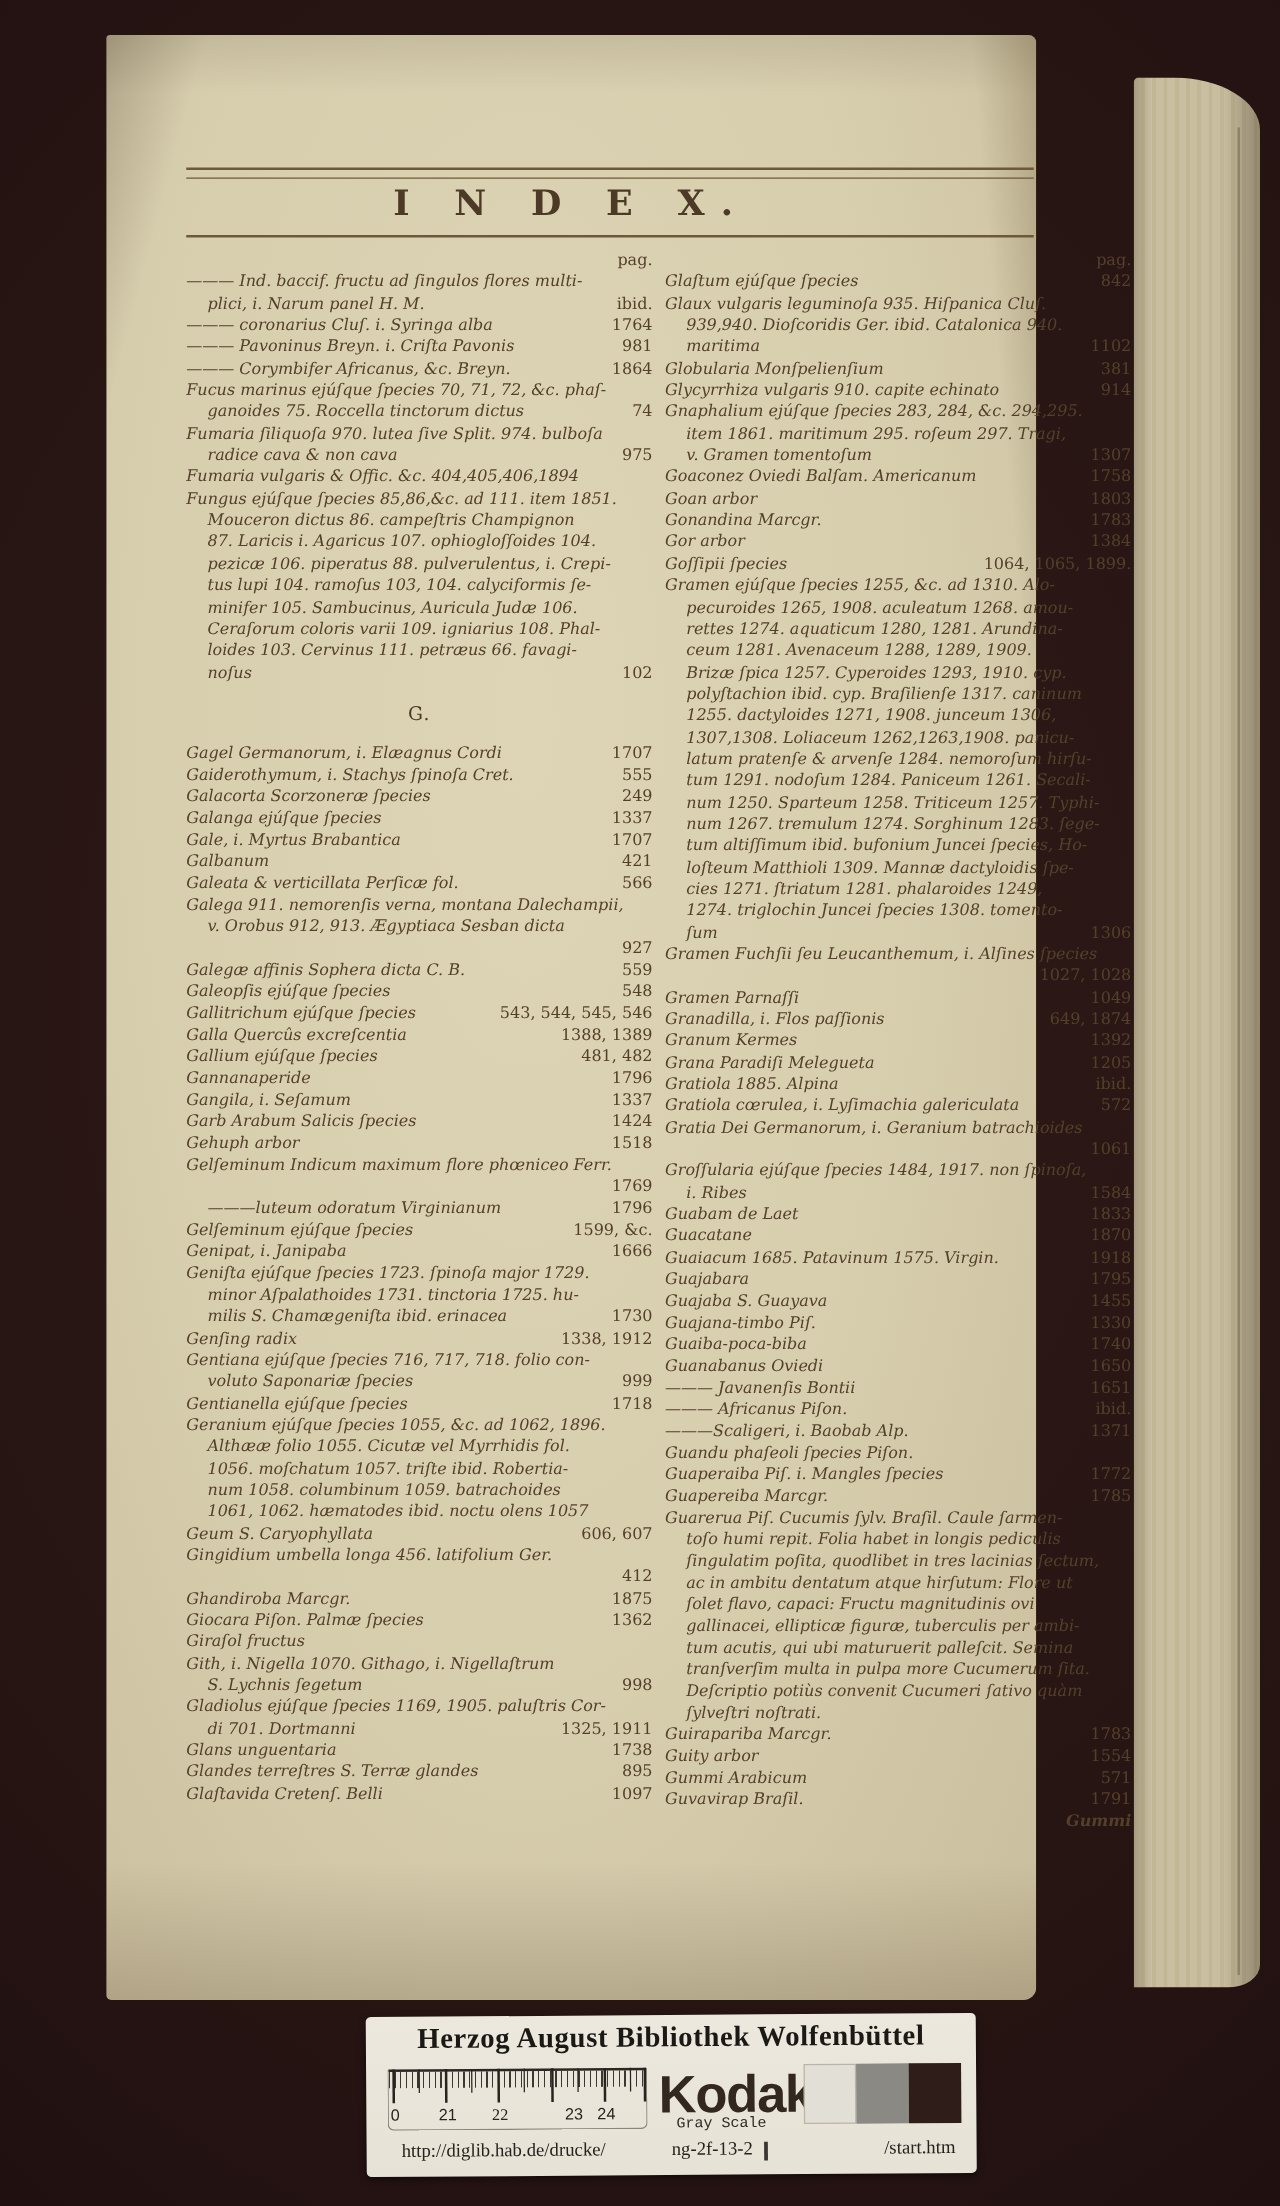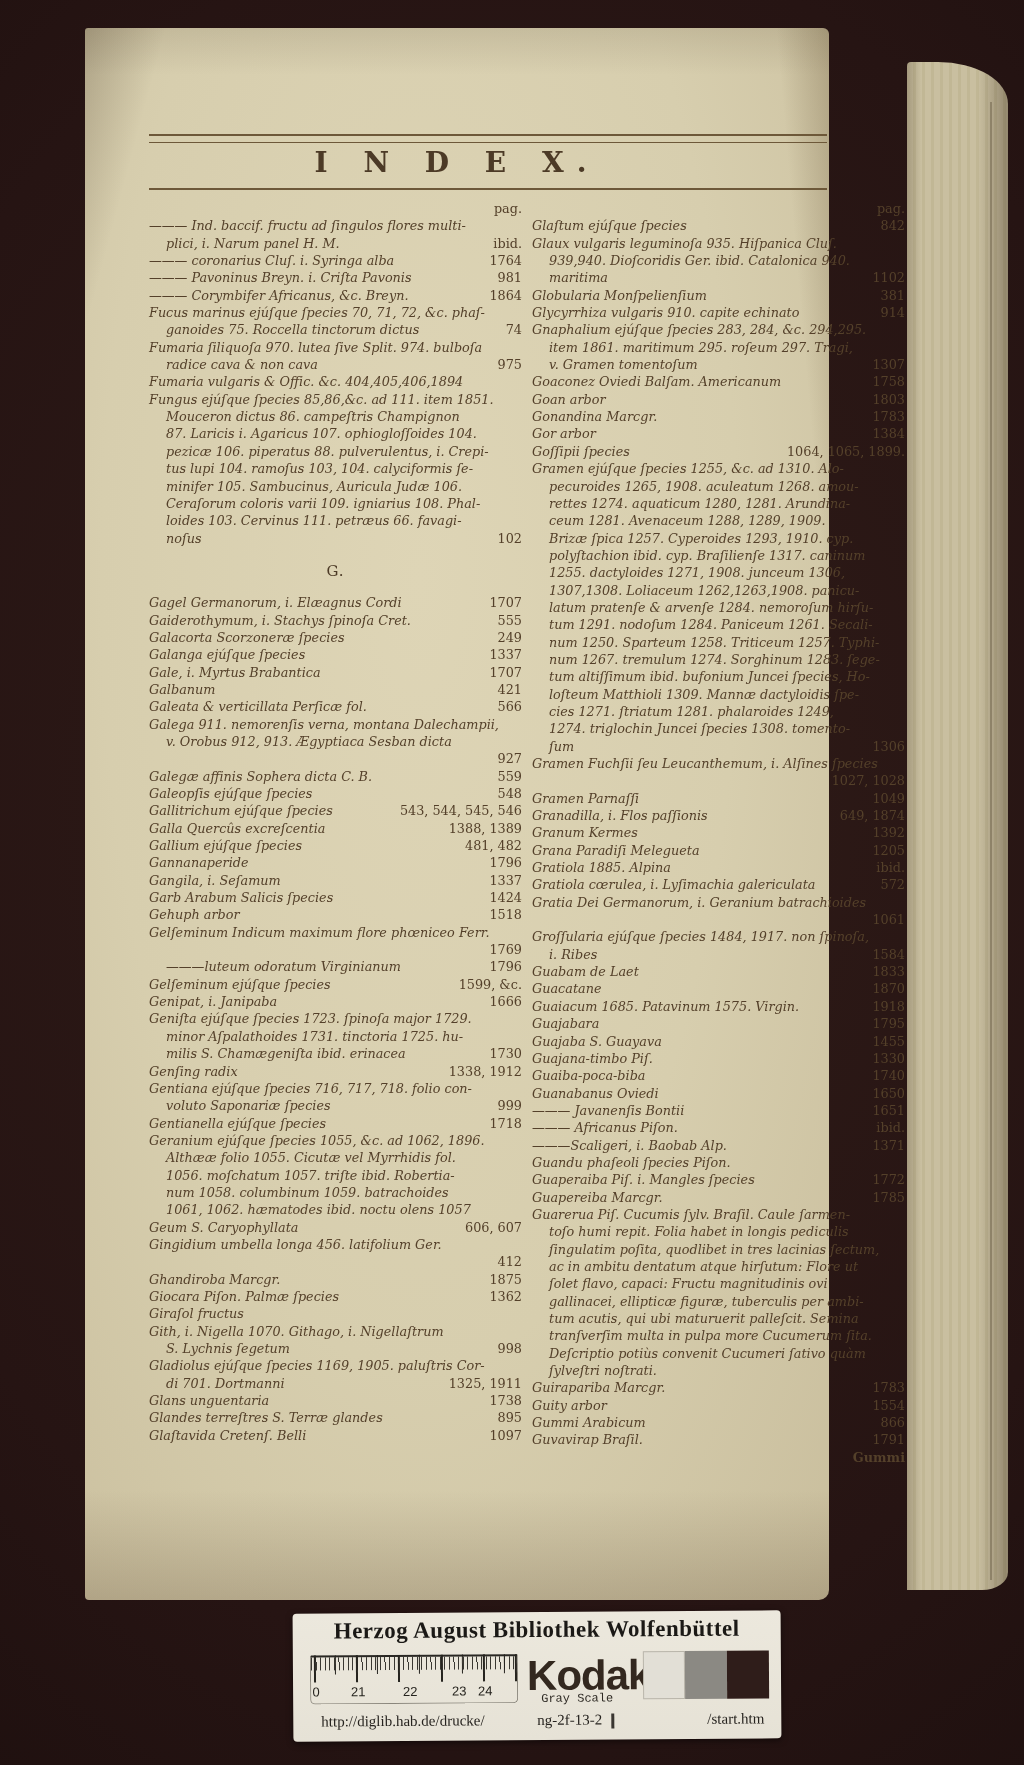--- a/index.html
+++ b/index.html
@@ -41,21 +41,21 @@
   .columns{
     position:absolute;left:64px;top:172px;right:2px;display:flex;gap:10px;
     color:#54402a;
   }
   .col{width:373px;flex:0 0 373px;}
   .row{display:flex;align-items:baseline;height:17.35px;line-height:17.35px;
     font-size:12.8px;font-style:italic;white-space:nowrap;}
   .row .t{white-space:pre;}
   .row .n{margin-left:auto;padding-left:5px;font-style:normal;}
   .row.ind{padding-left:17px;gap:12px;}
-  .row.cw .n{font-weight:bold;}
+  .row.cw .n{font-style:italic;font-weight:bold;}
   .g-header{
     text-align:center;font-size:15px;font-style:normal;height:17.35px;line-height:17.35px;
     margin:16px 0 14px 0;letter-spacing:1px;color:#4c3a26;
   }
   
   .label{
     position:absolute;left:293px;top:1612px;width:488px;height:128px;
     background:linear-gradient(180deg,#ece8dd 0%,#e6e2d6 100%);
     border-radius:4px;transform:rotate(-0.4deg);
     box-shadow:0 2px 6px rgba(0,0,0,0.5);
@@ -652,21 +652,21 @@
         <div class="row">
           <span class="t">Guirapariba Marcgr.</span>
           <span class="n">1783</span>
         </div>
         <div class="row">
           <span class="t">Guity arbor</span>
           <span class="n">1554</span>
         </div>
         <div class="row">
           <span class="t">Gummi Arabicum</span>
-          <span class="n">866</span>
+          <span class="n">571</span>
         </div>
         <div class="row">
           <span class="t">Guvavirap Braſil.</span>
           <span class="n">1791</span>
         </div>
         <div class="row cw">
           <span class="t"></span>
           <span class="n">Gummi</span>
         </div>
       </div>
@@ -681,21 +681,21 @@
     <div class="ticks"></div>
     <div id="ruler-marks">
         <div class="tick major" style="left: 3px;"></div>
         <div class="tick mid" style="left: 24px;"></div>
         <span class="num" style="left: 5px;">0</span>
         <div class="tick major" style="left: 45px;"></div>
         <div class="tick mid" style="left: 66px;"></div>
         <span class="num" style="left: 47px;">21</span>
         <div class="tick major" style="left: 87px;"></div>
         <div class="tick mid" style="left: 108px;"></div>
-        <span class="num" style="left: 99px;">22</span>
+        <span class="num" style="left: 89px; font-family: Liberation Serif, serif;">22</span>
         <div class="tick major" style="left: 130px;"></div>
         <div class="tick mid" style="left: 151px;"></div>
         <span class="num" style="left: 148px;">23</span>
         <div class="tick major" style="left: 172px;"></div>
         <div class="tick mid" style="left: 193px;"></div>
         <span class="num" style="left: 174px;">24</span>
         <div class="tick major" style="left: 204px;"></div>
       </div>
   </div>
   <div class="kodak">Kodak</div>

